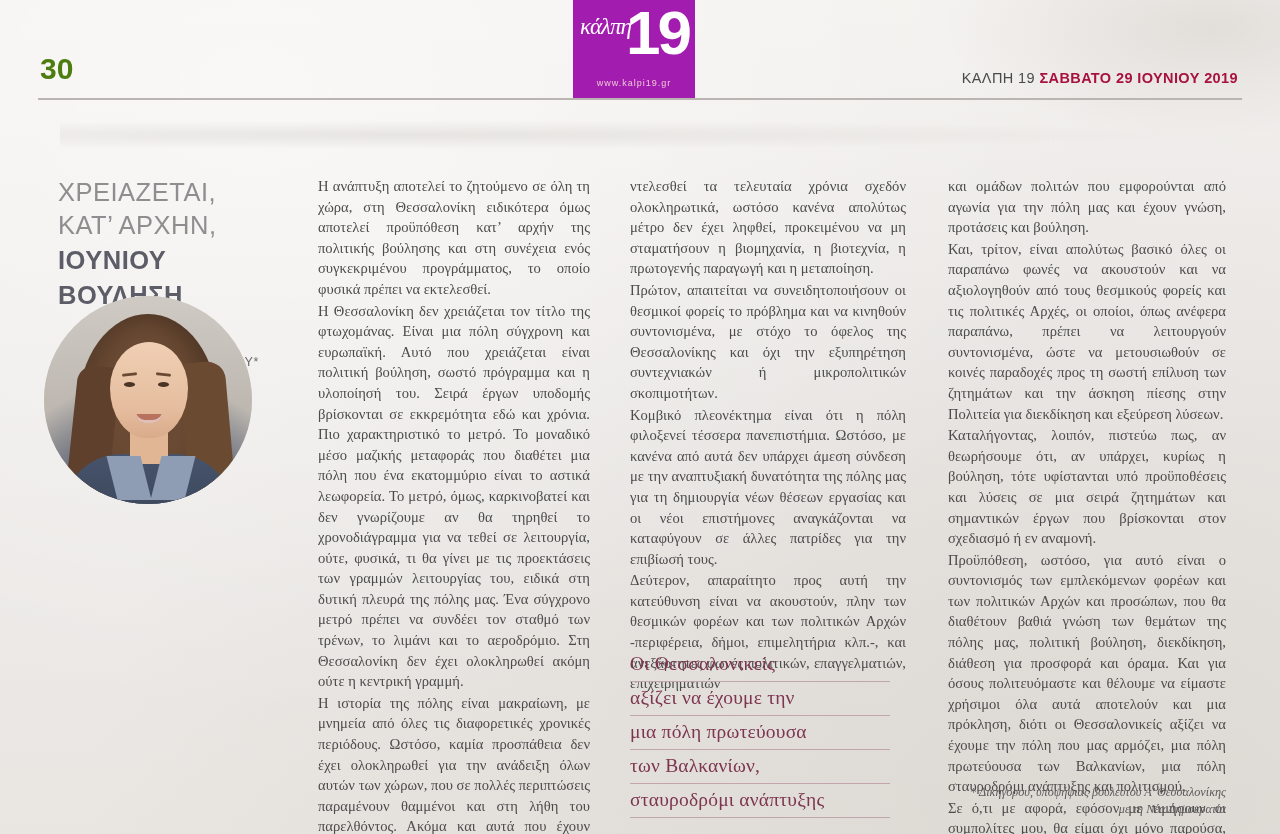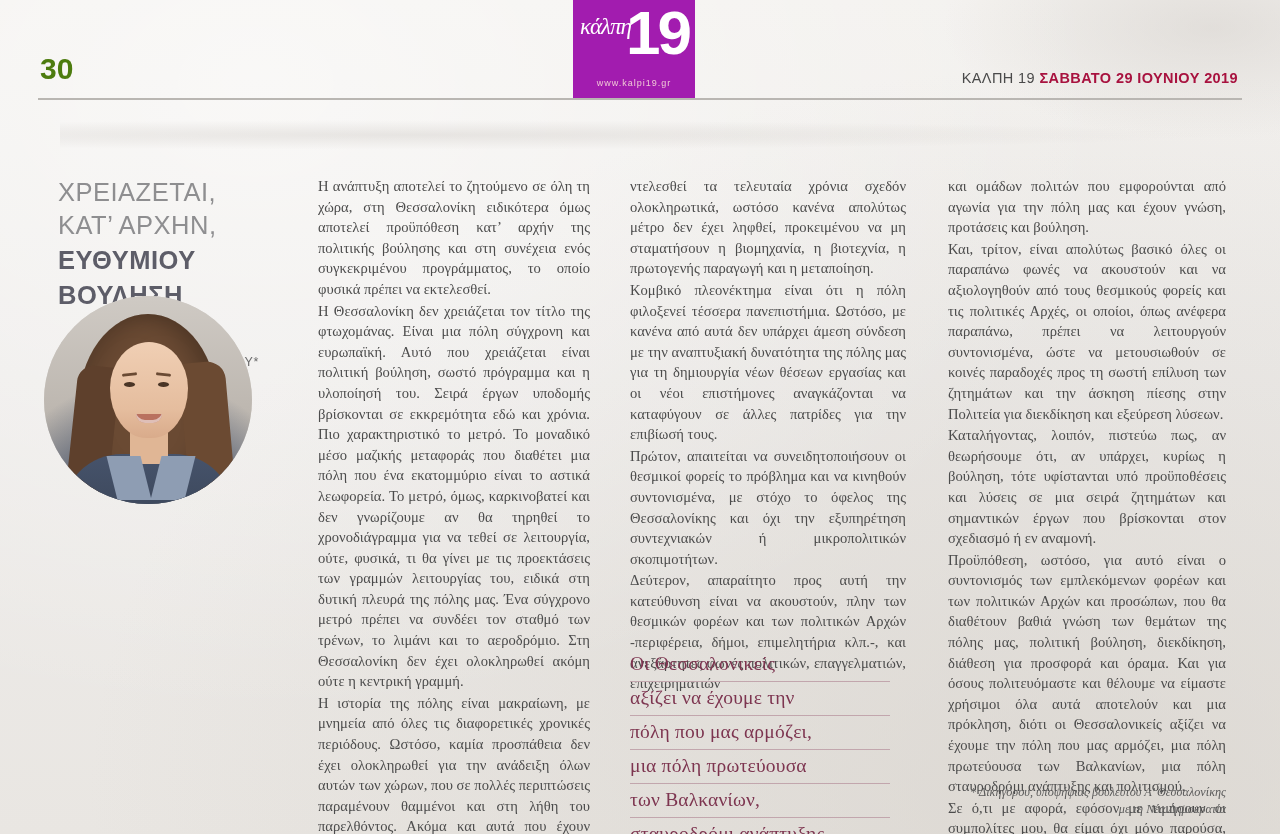--- a/index.html
+++ b/index.html
@@ -300,21 +300,21 @@
   <span>ΚΑΛΠΗ 19</span>
   <span class="date">ΣΑΒΒΑΤΟ 29 ΙΟΥΝΙΟΥ 2019</span>
 </div>
 
 <div class="rule-top"></div>
 
 <div class="left-col">
   <div class="headline">
     <span>ΧΡΕΙΑΖΕΤΑΙ,</span><br>
     <span>ΚΑΤ’ ΑΡΧΗΝ,</span>
-    <span class="strong">ΕΥΘΥΜΙΟΥ</span>
+    <span class="strong">ΙΟΥΝΙΟΥ</span>
     <span class="strong">ΒΟΥΛΗΣΗ</span>
   </div>
   <div class="byline-rule"></div>
   <div class="byline">Της ΑΝΝΑΣ ΕΥΘΥΜΙΟΥ*</div>
 </div>
 
 <div class="photo-wrap">
   <div class="portrait">
     <div class="hair"></div>
     <div class="hair-left"></div>
@@ -334,29 +334,28 @@
 
 <div class="col col1">
   <p>Η ανάπτυξη αποτελεί το ζητούμενο σε όλη τη χώρα, στη Θεσσαλονίκη ειδικότερα όμως αποτελεί προϋπόθεση κατ’ αρχήν της πολιτικής βούλησης και στη συνέχεια ενός συγκεκριμένου προγράμματος, το οποίο φυσικά πρέπει να εκτελεσθεί.</p>
   <p>Η Θεσσαλονίκη δεν χρειάζεται τον τίτλο της φτωχομάνας. Είναι μια πόλη σύγχρονη και ευρωπαϊκή. Αυτό που χρειάζεται είναι πολιτική βούληση, σωστό πρόγραμμα και η υλοποίησή του. Σειρά έργων υποδομής βρίσκονται σε εκκρεμότητα εδώ και χρόνια. Πιο χαρακτηριστικό το μετρό. Το μοναδικό μέσο μαζικής μεταφοράς που διαθέτει μια πόλη που ένα εκατομμύριο είναι το αστικά λεωφορεία. Το μετρό, όμως, καρκινοβατεί και δεν γνωρίζουμε αν θα τηρηθεί το χρονοδιάγραμμα για να τεθεί σε λειτουργία, ούτε, φυσικά, τι θα γίνει με τις προεκτάσεις των γραμμών λειτουργίας του, ειδικά στη δυτική πλευρά της πόλης μας. Ένα σύγχρονο μετρό πρέπει να συνδέει τον σταθμό των τρένων, το λιμάνι και το αεροδρόμιο. Στη Θεσσαλονίκη δεν έχει ολοκληρωθεί ακόμη ούτε η κεντρική γραμμή.</p>
   <p>Η ιστορία της πόλης είναι μακραίωνη, με μνημεία από όλες τις διαφορετικές χρονικές περιόδους. Ωστόσο, καμία προσπάθεια δεν έχει ολοκληρωθεί για την ανάδειξη όλων αυτών των χώρων, που σε πολλές περιπτώσεις παραμένουν θαμμένοι και στη λήθη του παρελθόντος. Ακόμα και αυτά που έχουν χαρακτηρισθεί ως μνημεία της UNESCO, όπως η Ροτόντα, συνεχώς υποβαθμίζονται.</p>
 
 </div>
 
 <div class="col col2">
   <p>ντελεσθεί τα τελευταία χρόνια σχεδόν ολοκληρωτικά, ωστόσο κανένα απολύτως μέτρο δεν έχει ληφθεί, προκειμένου να μη σταματήσουν η βιομηχανία, η βιοτεχνία, η πρωτογενής παραγωγή και η μεταποίηση.</p>
+  <p>Πρώτον, απαιτείται να συνειδητοποιήσουν οι θεσμικοί φορείς το πρόβλημα και να κινηθούν συντονισμένα, με στόχο το όφελος της Θεσσαλονίκης και όχι την εξυπηρέτηση συντεχνιακών ή μικροπολιτικών σκοπιμοτήτων.</p>
   <p>Κομβικό πλεονέκτημα είναι ότι η πόλη φιλοξενεί τέσσερα πανεπιστήμια. Ωστόσο, με κανένα από αυτά δεν υπάρχει άμεση σύνδεση με την αναπτυξιακή δυνατότητα της πόλης μας για τη δημιουργία νέων θέσεων εργασίας και οι νέοι επιστήμονες αναγκάζονται να καταφύγουν σε άλλες πατρίδες για την επιβίωσή τους.</p>
-  <p>Πρώτον, απαιτείται να συνειδητοποιήσουν οι θεσμικοί φορείς το πρόβλημα και να κινηθούν συντονισμένα, με στόχο το όφελος της Θεσσαλονίκης και όχι την εξυπηρέτηση συντεχνιακών ή μικροπολιτικών σκοπιμοτήτων.</p>
   <p>Δεύτερον, απαραίτητο προς αυτή την κατεύθυνση είναι να ακουστούν, πλην των θεσμικών φορέων και των πολιτικών Αρχών -περιφέρεια, δήμοι, επιμελητήρια κλπ.-, και ανεξάρτητες φωνές πολιτικών, επαγγελματιών, επιχειρηματιών</p>
 </div>
 
 <div class="pullquote">
   <span>Οι Θεσσαλονικείς</span>
   <span>αξίζει να έχουμε την</span>
-  <span>πόλη που μας αρμόζει,</span>
   <span>μια πόλη πρωτεύουσα</span>
   <span>των Βαλκανίων,</span>
   <span>σταυροδρόμι ανάπτυξης</span>
 </div>
 
 <div class="col col3">
   <p>και ομάδων πολιτών που εμφορούνται από αγωνία για την πόλη μας και έχουν γνώση, προτάσεις και βούληση.</p>
   <p>Και, τρίτον, είναι απολύτως βασικό όλες οι παραπάνω φωνές να ακουστούν και να αξιολογηθούν από τους θεσμικούς φορείς και τις πολιτικές Αρχές, οι οποίοι, όπως ανέφερα παραπάνω, πρέπει να λειτουργούν συντονισμένα, ώστε να μετουσιωθούν σε κοινές παραδοχές προς τη σωστή επίλυση των ζητημάτων και την άσκηση πίεσης στην Πολιτεία για διεκδίκηση και εξεύρεση λύσεων.</p>
   <p>Καταλήγοντας, λοιπόν, πιστεύω πως, αν θεωρήσουμε ότι, αν υπάρχει, κυρίως η βούληση, τότε υφίστανται υπό προϋποθέσεις και λύσεις σε μια σειρά ζητημάτων και σημαντικών έργων που βρίσκονται στον σχεδιασμό ή εν αναμονή.</p>
   <p>Προϋπόθεση, ωστόσο, για αυτό είναι ο συντονισμός των εμπλεκόμενων φορέων και των πολιτικών Αρχών και προσώπων, που θα διαθέτουν βαθιά γνώση των θεμάτων της πόλης μας, πολιτική βούληση, διεκδίκηση, διάθεση για προσφορά και όραμα. Και για όσους πολιτευόμαστε και θέλουμε να είμαστε χρήσιμοι όλα αυτά αποτελούν και μια πρόκληση, διότι οι Θεσσαλονικείς αξίζει να έχουμε την πόλη που μας αρμόζει, μια πόλη πρωτεύουσα των Βαλκανίων, μια πόλη σταυροδρόμι ανάπτυξης και πολιτισμού.</p>

